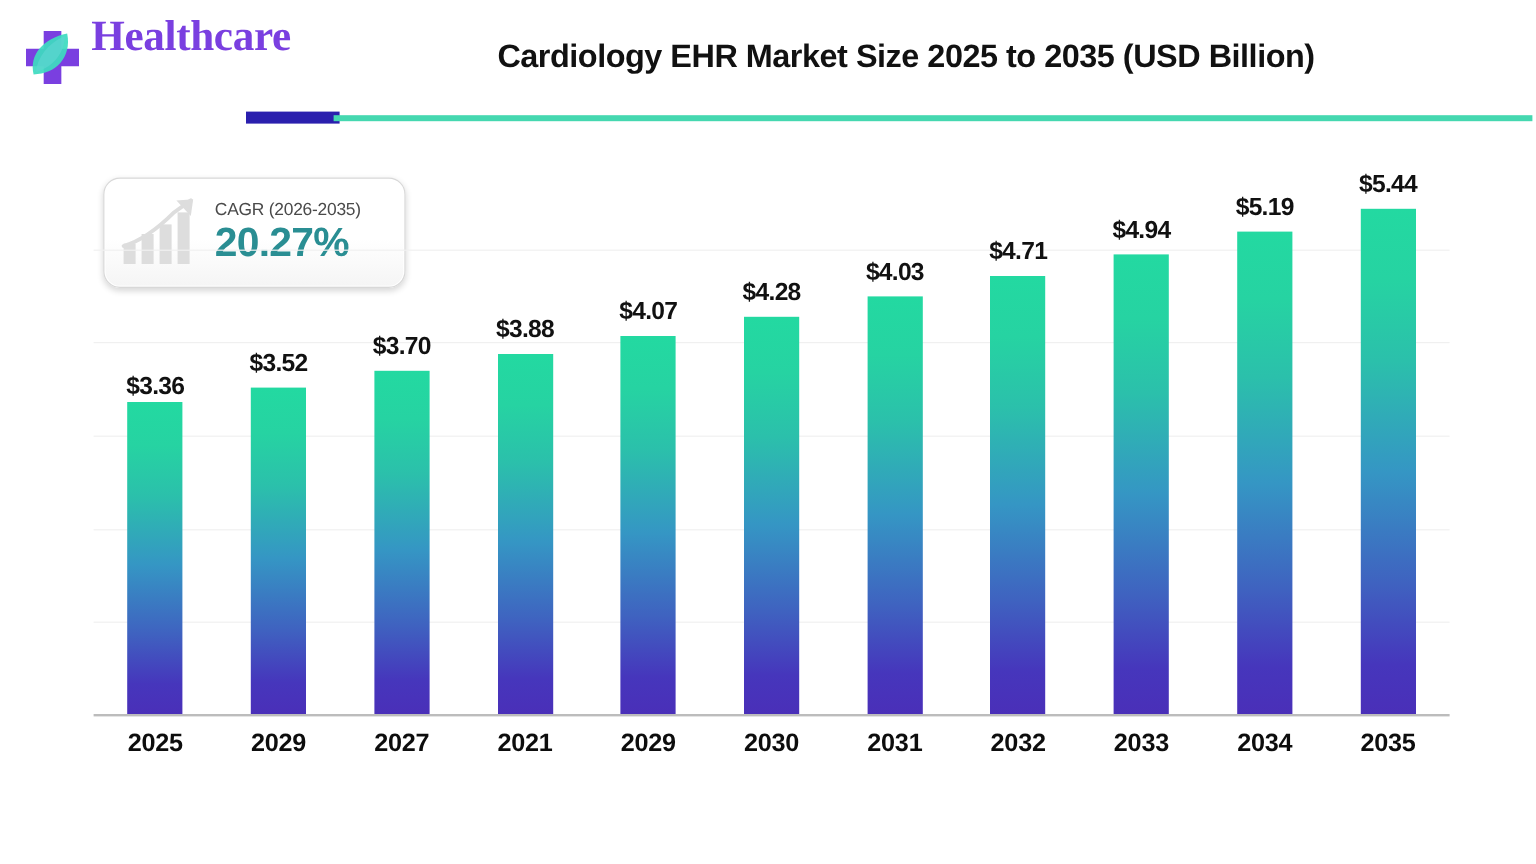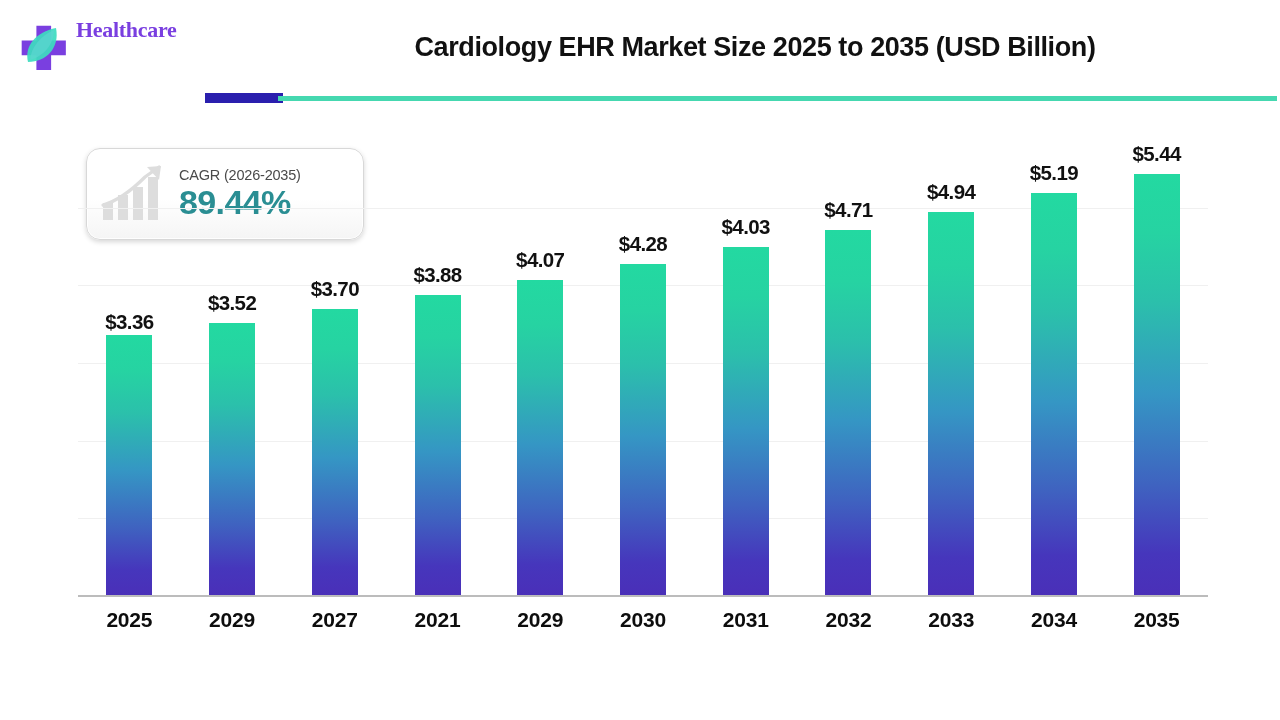--- a/index.html
+++ b/index.html
@@ -44,21 +44,21 @@
   .logo-towards {
     font-family: "Liberation Sans", sans-serif;
     font-size: 25px;
     color: #3b3b42;
     letter-spacing: 0.2px;
     line-height: 28px;
     font-weight: 400;
   }
   .logo-healthcare {
     font-family: "Liberation Serif", serif;
-    font-size: 22px;
+    font-size: 36px;
     font-weight: 700;
     color: #7a3fe0;
     line-height: 36px;
     letter-spacing: -0.3px;
   }
   #chart-title {
     position: absolute;
     left: 250px; top: 32px;
     width: 1010px;
     text-align: center;
@@ -84,21 +84,20 @@
 
   
   #cagr-badge {
     position: absolute;
     left: 86px; top: 148px;
     width: 250px; height: 90px;
     background: linear-gradient(180deg, #ffffff 0%, #ffffff 55%, #f5f5f5 100%);
     border: 1px solid #d8d8d8;
     border-radius: 14px;
     box-shadow: 0 2px 5px rgba(0,0,0,0.16), 0 0 0 1px rgba(255,255,255,0.9) inset;
-    padding-left: 26px;
   }
   #cagr-icon {
     position: absolute;
     left: 10px; top: 14px;
     width: 72px; height: 62px;
   }
   #cagr-label {
     position: absolute;
     left: 92px; top: 18px;
     font-family: "Liberation Sans", sans-serif;
@@ -223,21 +222,21 @@
       <svg width="72" height="62" viewBox="0 0 72 62" xmlns="http://www.w3.org/2000/svg">
         <rect x="6" y="40" width="10" height="17" fill="#dddddd"></rect>
         <rect x="21" y="32" width="10" height="25" fill="#dddddd"></rect>
         <rect x="36" y="24" width="10" height="33" fill="#dddddd"></rect>
         <rect x="51" y="14" width="10" height="43" fill="#dddddd"></rect>
         <path d="M6 42 C20 38, 34 28, 48 14 L62 4" stroke="#dddddd" stroke-width="3.2" fill="none" stroke-linecap="round"></path>
         <path d="M50 4 L64 3 L62 17 Z" fill="#dddddd"></path>
       </svg>
     </div>
     <div id="cagr-label">CAGR (2026-2035)</div>
-    <div id="cagr-value">89.44%</div>
+    <div id="cagr-value">20.27%</div>
   </div>
 
   <div id="plot">
     <div id="gridlines">
         <div class="gridline" style="top: 388.333px;"></div>
         <div class="gridline" style="top: 310.667px;"></div>
         <div class="gridline" style="top: 233px;"></div>
         <div class="gridline" style="top: 155.333px;"></div>
         <div class="gridline" style="top: 77.6667px;"></div>
       </div>

